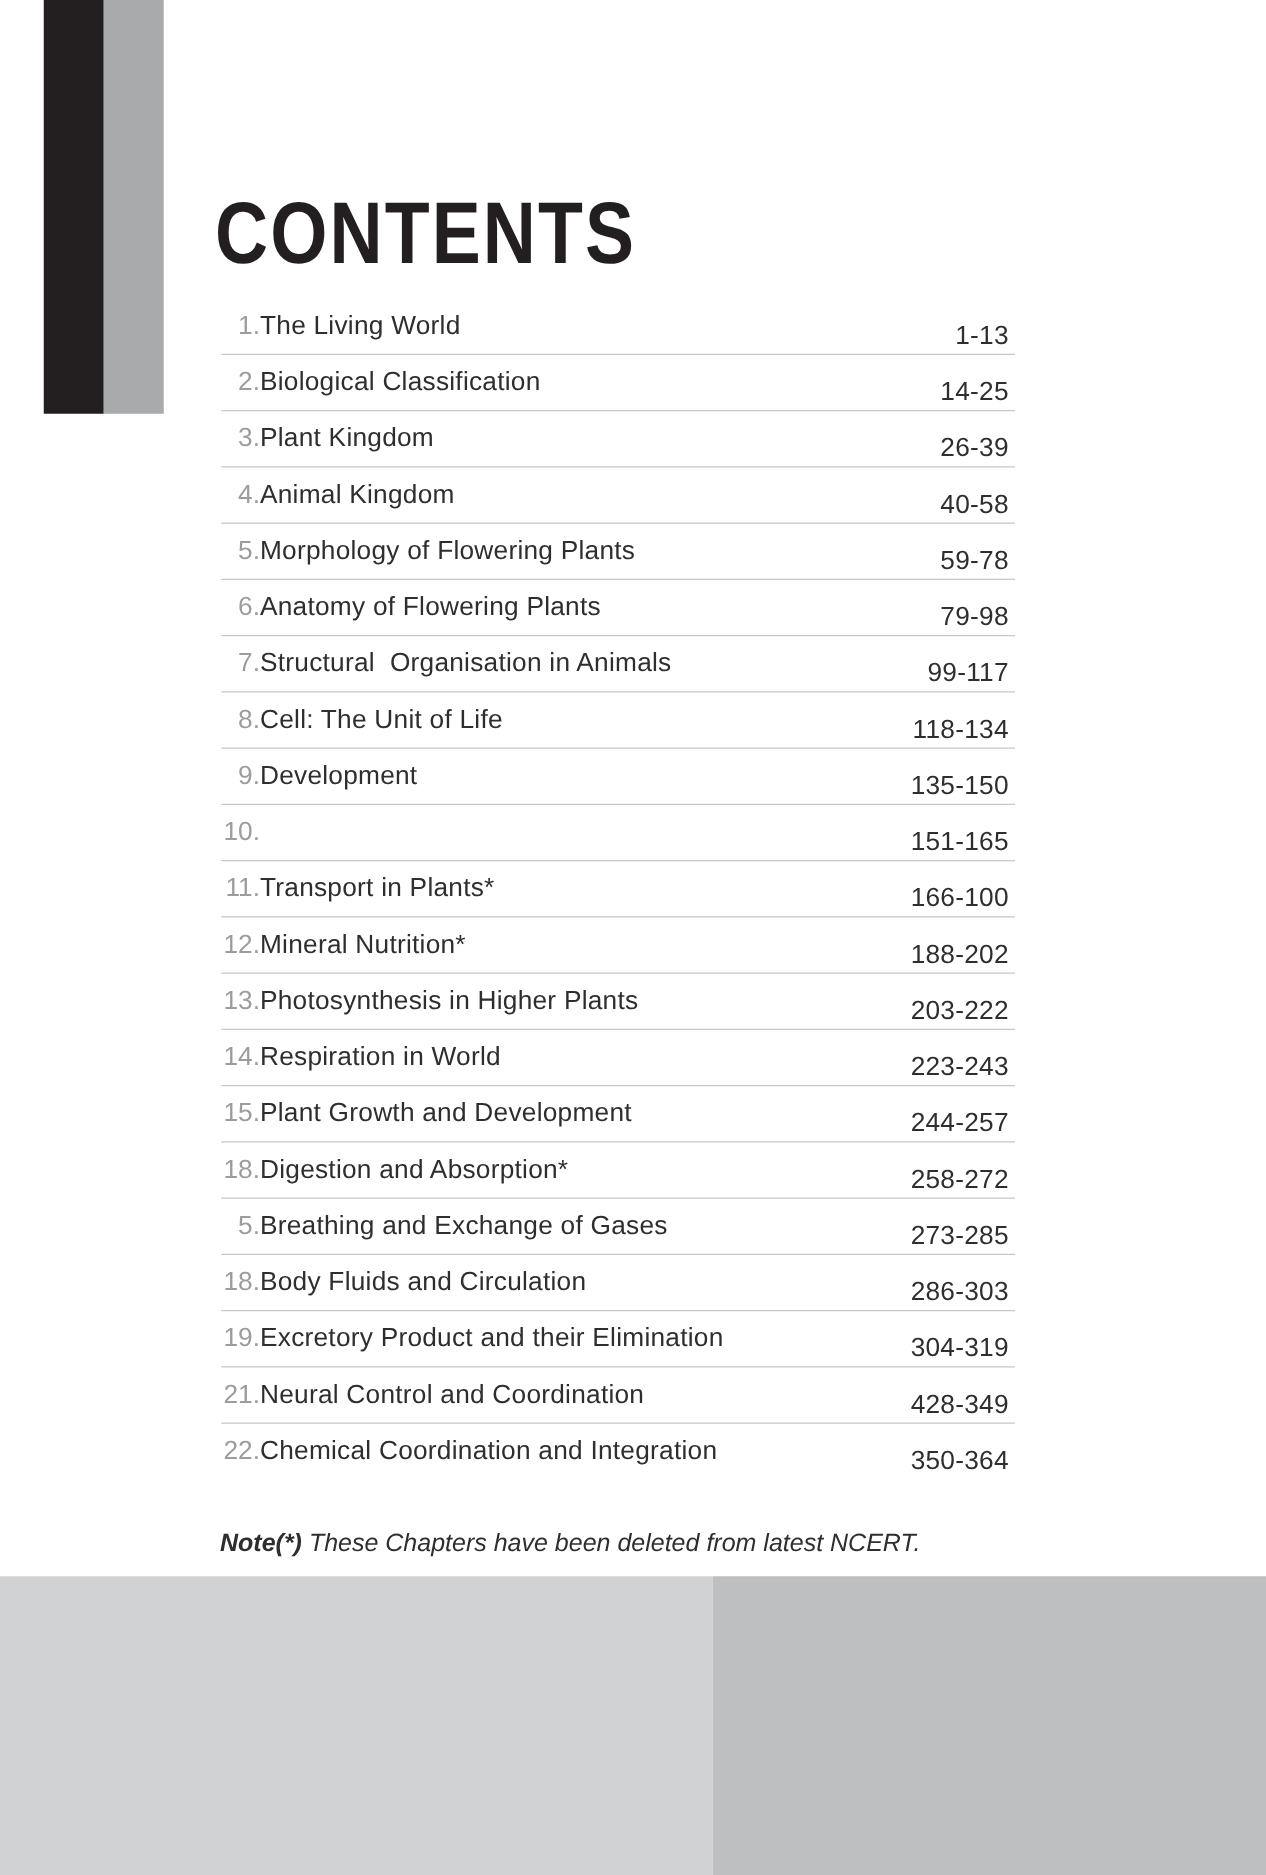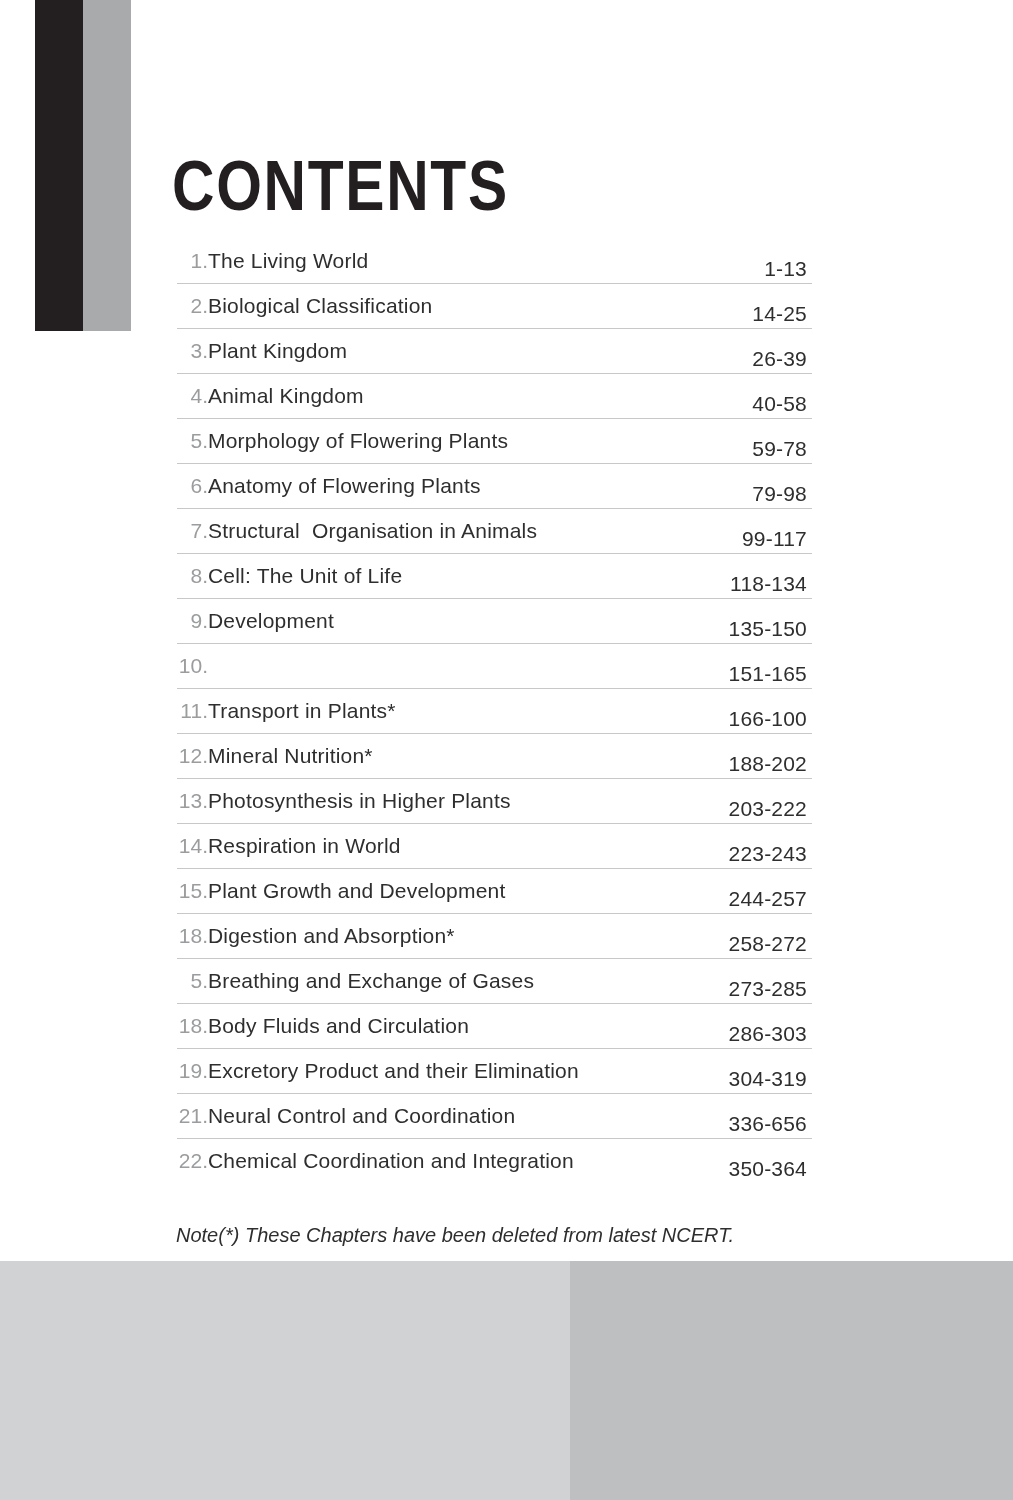--- a/index.html
+++ b/index.html
@@ -73,21 +73,21 @@
   .note {
     position: absolute;
     left: 176px;
     top: 1224px;
     margin: 0;
     font-size: 20px;
     font-style: italic;
     color: var(--c-text, #2e2e2e);
     white-space: pre;
   }
-  .note .note-label { font-weight: normal; }
+  .note .note-label { font-weight: bold; }
 
   .footer-block {
     position: absolute;
     top: 1261px;
     height: 239px;
   }
   .footer-left  { left: 0;     width: 570px; background: var(--c-footer-left, #d1d2d4); }
   .footer-right { left: 570px; width: 443px; background: var(--c-footer-right, #bdbfc1); }
 </style>
 </head>
@@ -190,21 +190,21 @@
     <span class="row-pages">286-303</span>
   </div>
       <div class="toc-row">
     <span class="row-num">19.</span>
     <span class="row-title">Excretory Product and their Elimination</span>
     <span class="row-pages">304-319</span>
   </div>
       <div class="toc-row">
     <span class="row-num">21.</span>
     <span class="row-title">Neural Control and Coordination</span>
-    <span class="row-pages">336-656</span>
+    <span class="row-pages">428-349</span>
   </div>
       <div class="toc-row">
     <span class="row-num">22.</span>
     <span class="row-title">Chemical Coordination and Integration</span>
     <span class="row-pages">350-364</span>
   </div>
     </div>
 
   <p class="note"><span class="note-label">Note(*)</span><span class="note-text"> These Chapters have been deleted from latest NCERT.</span></p>
 

